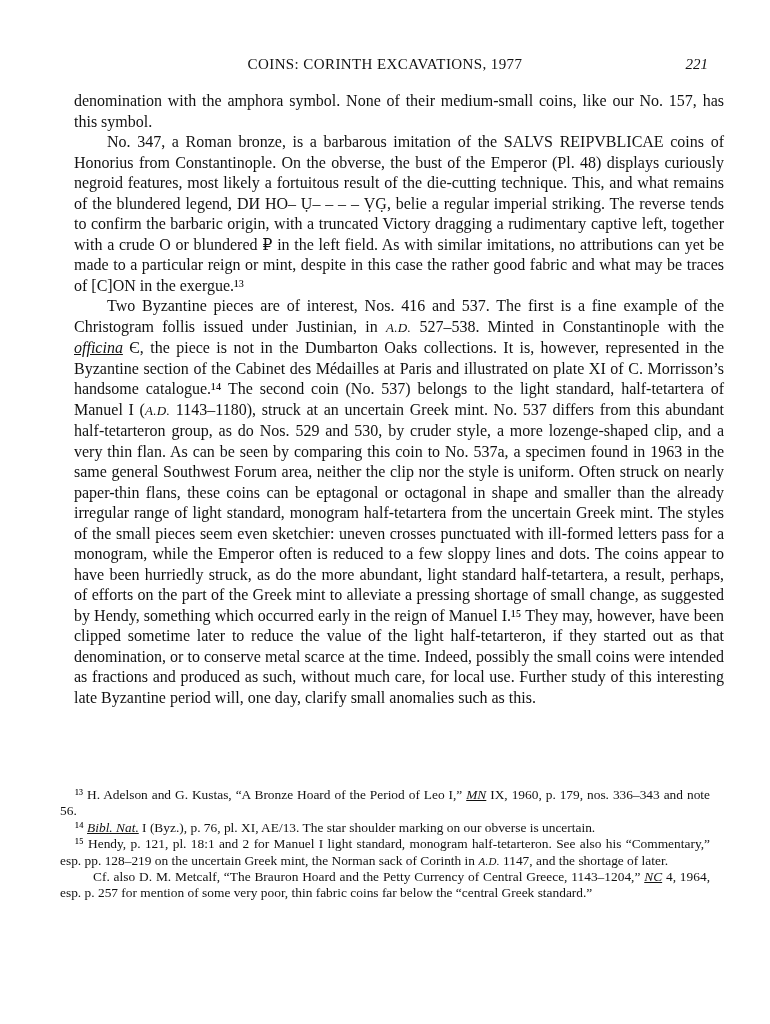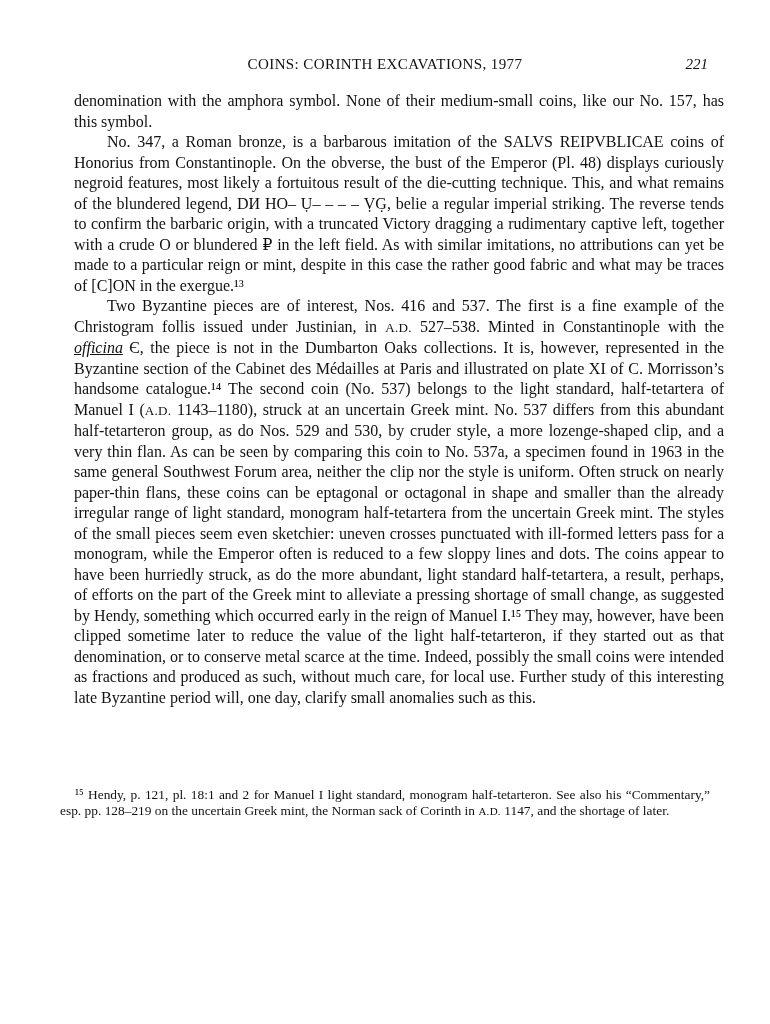--- a/index.html
+++ b/index.html
@@ -58,35 +58,38 @@
     margin: 0;
     font-size: 13.4px;
     line-height: 16.4px;
     text-align: justify;
   }
   .ind0 { text-indent: 0; }
   p.body.ind1 { text-indent: 33px; }
   p.fn.ind1 { text-indent: 15px; }
   p.fn.ind2 { text-indent: 33px; }
   span.i  { font-style: italic; text-decoration: underline; }
-  span.sc { font-size: 0.82em; letter-spacing: 0.3px; }
+  span.sc { font-size: 0.82em; letter-spacing: 0.3px; font-style: italic; }
 </style>
 </head>
 <body>
 
 <div class="sheet">
 
   <div class="head-row">
     <div class="running-head">COINS: CORINTH EXCAVATIONS, 1977</div>
     <div class="page-number">221</div>
   </div>
 
   <div class="body-text" id="body-text">
       <p class="body ind0"><span>denomination with the amphora symbol. None of their medium-small coins, like our No. 157, has this symbol.</span></p>
       <p class="body ind1"><span>No. 347, a Roman bronze, is a barbarous imitation of the SALVS REIPVBLICAE coins of Honorius from Constantinople. On the obverse, the bust of the Emperor (Pl. 48) displays curiously negroid features, most likely a fortuitous result of the die-cutting technique. This, and what remains of the blundered legend, DИ HO– Ụ– – – – ṾG̣, belie a regular imperial striking. The reverse tends to confirm the barbaric origin, with a truncated Victory dragging a rudimentary captive left, together with a crude O or blundered ₽ in the left field. As with similar imitations, no attributions can yet be made to a particular reign or mint, despite in this case the rather good fabric and what may be traces of [C]ON in the exergue.¹³</span></p>
       <p class="body ind1"><span>Two Byzantine pieces are of interest, Nos. 416 and 537. The first is a fine example of the Christogram follis issued under Justinian, in </span><span class="sc">A.D.</span><span> 527–538. Minted in Constantinople with the </span><span class="i">officina</span><span> Є, the piece is not in the Dumbarton Oaks collections. It is, however, represented in the Byzantine section of the Cabinet des Médailles at Paris and illustrated on plate XI of C. Morrisson’s handsome catalogue.¹⁴ The second coin (No. 537) belongs to the light standard, half-tetartera of Manuel I (</span><span class="sc">A.D.</span><span> 1143–1180), struck at an uncertain Greek mint. No. 537 differs from this abundant half-tetarteron group, as do Nos. 529 and 530, by cruder style, a more lozenge-shaped clip, and a very thin flan. As can be seen by comparing this coin to No. 537a, a specimen found in 1963 in the same general Southwest Forum area, neither the clip nor the style is uniform. Often struck on nearly paper-thin flans, these coins can be eptagonal or octagonal in shape and smaller than the already irregular range of light standard, monogram half-tetartera from the uncertain Greek mint. The styles of the small pieces seem even sketchier: uneven crosses punctuated with ill-formed letters pass for a monogram, while the Emperor often is reduced to a few sloppy lines and dots. The coins appear to have been hurriedly struck, as do the more abundant, light standard half-tetartera, a result, perhaps, of efforts on the part of the Greek mint to alleviate a pressing shortage of small change, as suggested by Hendy, something which occurred early in the reign of Manuel I.¹⁵ They may, however, have been clipped sometime later to reduce the value of the light half-tetarteron, if they started out as that denomination, or to conserve metal scarce at the time. Indeed, possibly the small coins were intended as fractions and produced as such, without much care, for local use. Further study of this interesting late Byzantine period will, one day, clarify small anomalies such as this.</span></p>
     </div>
 
   <div class="footnotes" id="footnotes">
+      <p class="fn ind1"><span>¹³ H. Adelson and G. Kustas, “A Bronze Hoard of the Period of Leo I,” </span><span class="i">MN</span><span> IX, 1960, p. 179, nos. 336–343 and note 56.</span></p>
+      <p class="fn ind1"><span>¹⁴ </span><span class="i">Bibl. Nat.</span><span> I (Byz.), p. 76, pl. XI, AE/13. The star shoulder marking on our obverse is uncertain.</span></p>
       <p class="fn ind1"><span>¹⁵ Hendy, p. 121, pl. 18:1 and 2 for Manuel I light standard, monogram half-tetarteron. See also his “Commentary,” esp. pp. 128–219 on the uncertain Greek mint, the Norman sack of Corinth in </span><span class="sc">A.D.</span><span> 1147, and the shortage of later.</span></p>
+      <p class="fn ind2"><span>Cf. also D. M. Metcalf, “The Brauron Hoard and the Petty Currency of Central Greece, 1143–1204,” </span><span class="i">NC</span><span> 4, 1964, esp. p. 257 for mention of some very poor, thin fabric coins far below the “central Greek standard.”</span></p>
     </div>
 
 </div>
 
 </body></html>

